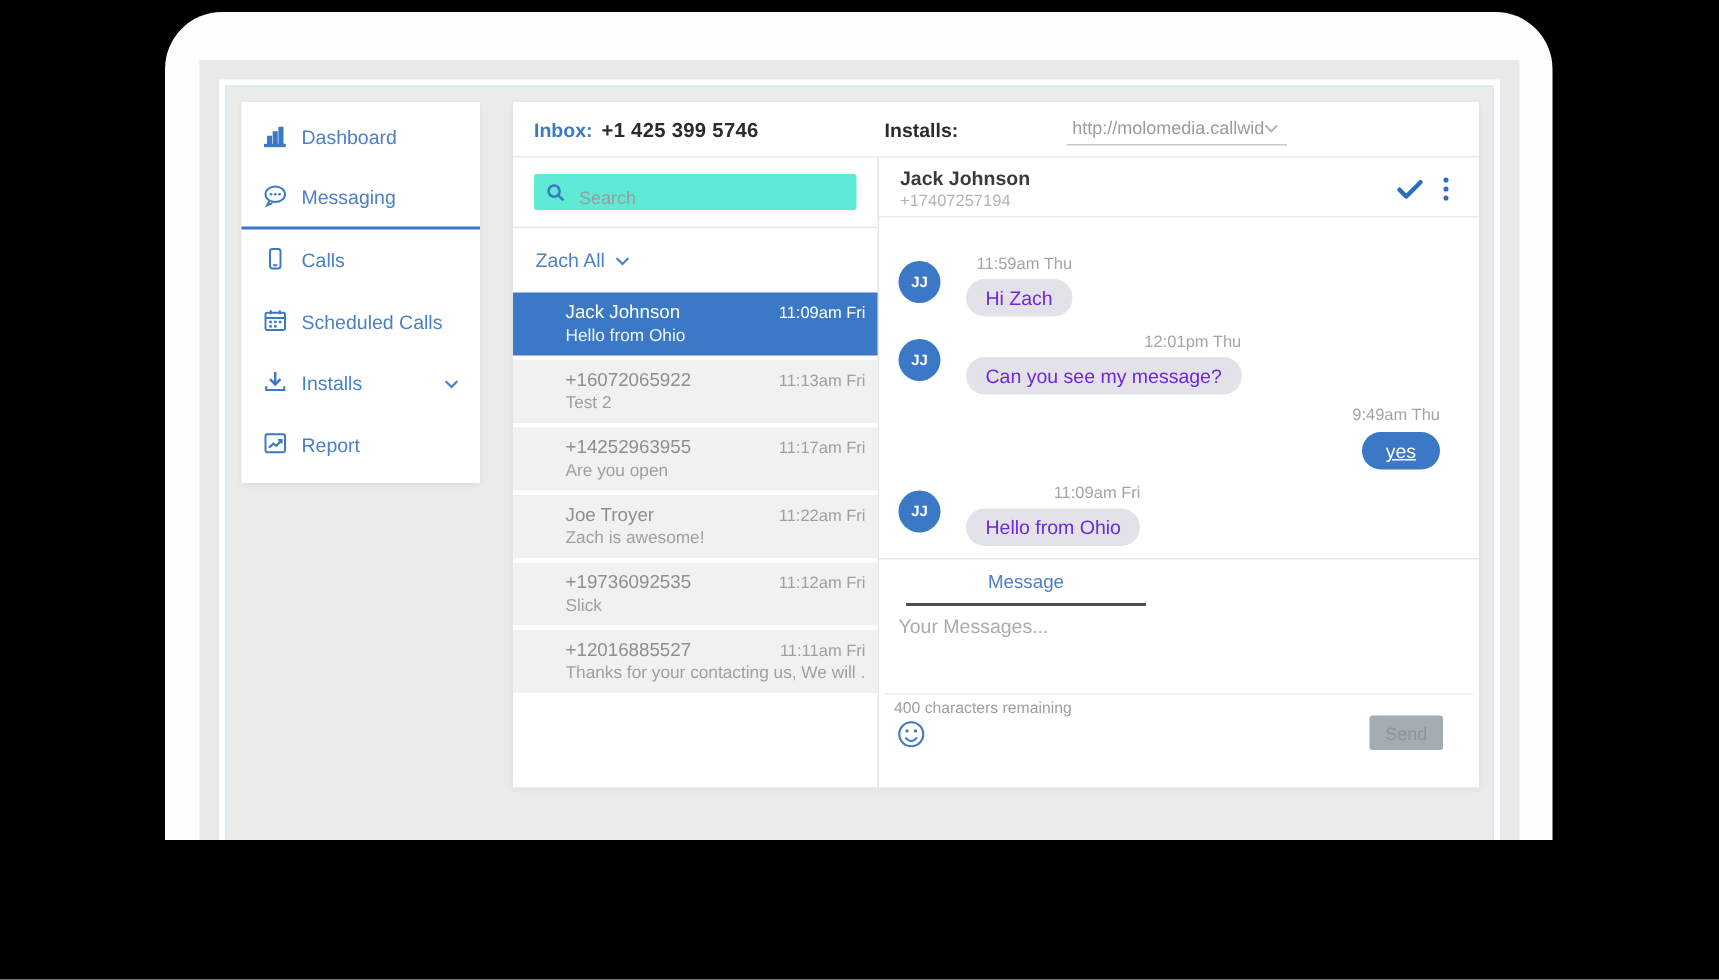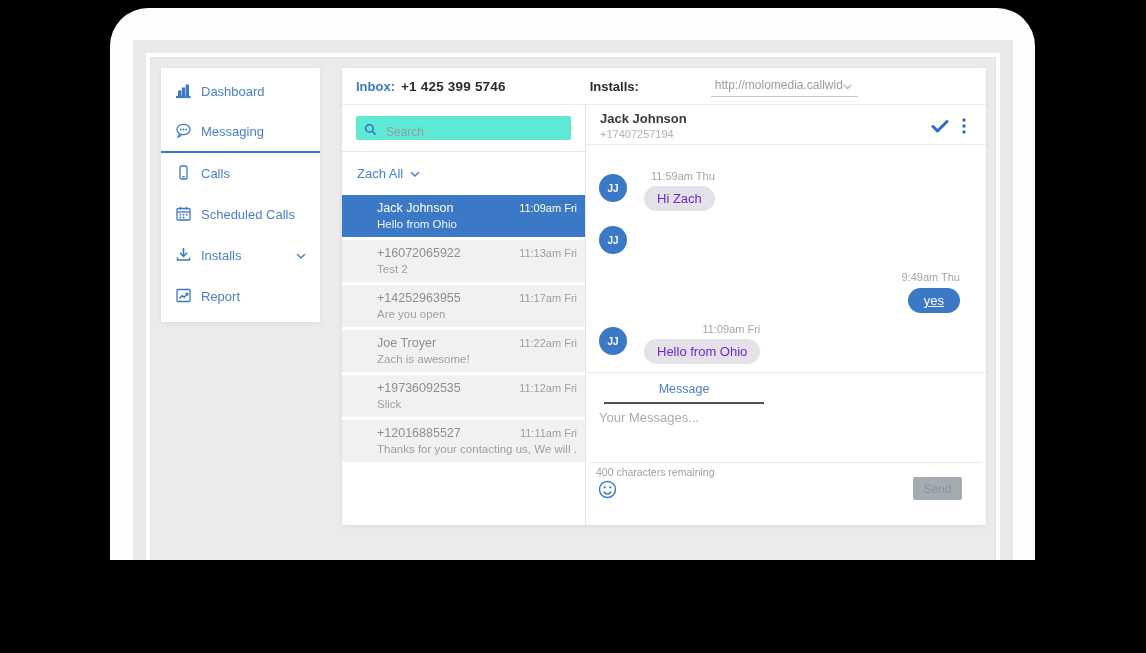--- a/index.html
+++ b/index.html
@@ -293,20 +293,24 @@
 
                 <div class="msg-in" style="top:65px">
                   <div class="avatar">JJ</div>
                   <div class="msg-body">
                     <div class="msg-time">11:59am Thu</div>
                     <div class="bubble-in">Hi Zach</div>
                   </div>
                 </div>
                 <div class="msg-in" style="top:117px">
                   <div class="avatar">JJ</div>
+                  <div class="msg-body">
+                    <div class="msg-time">12:01pm Thu</div>
+                    <div class="bubble-in">Can you see my message?</div>
+                  </div>
                 </div>
                 <div class="msg-out" style="top:166px">
                   <div class="msg-time">9:49am Thu</div>
                   <div class="bubble-out">yes</div>
                 </div>
                 <div class="msg-in" style="top:218px">
                   <div class="avatar">JJ</div>
                   <div class="msg-body">
                     <div class="msg-time">11:09am Fri</div>
                     <div class="bubble-in">Hello from Ohio</div>

